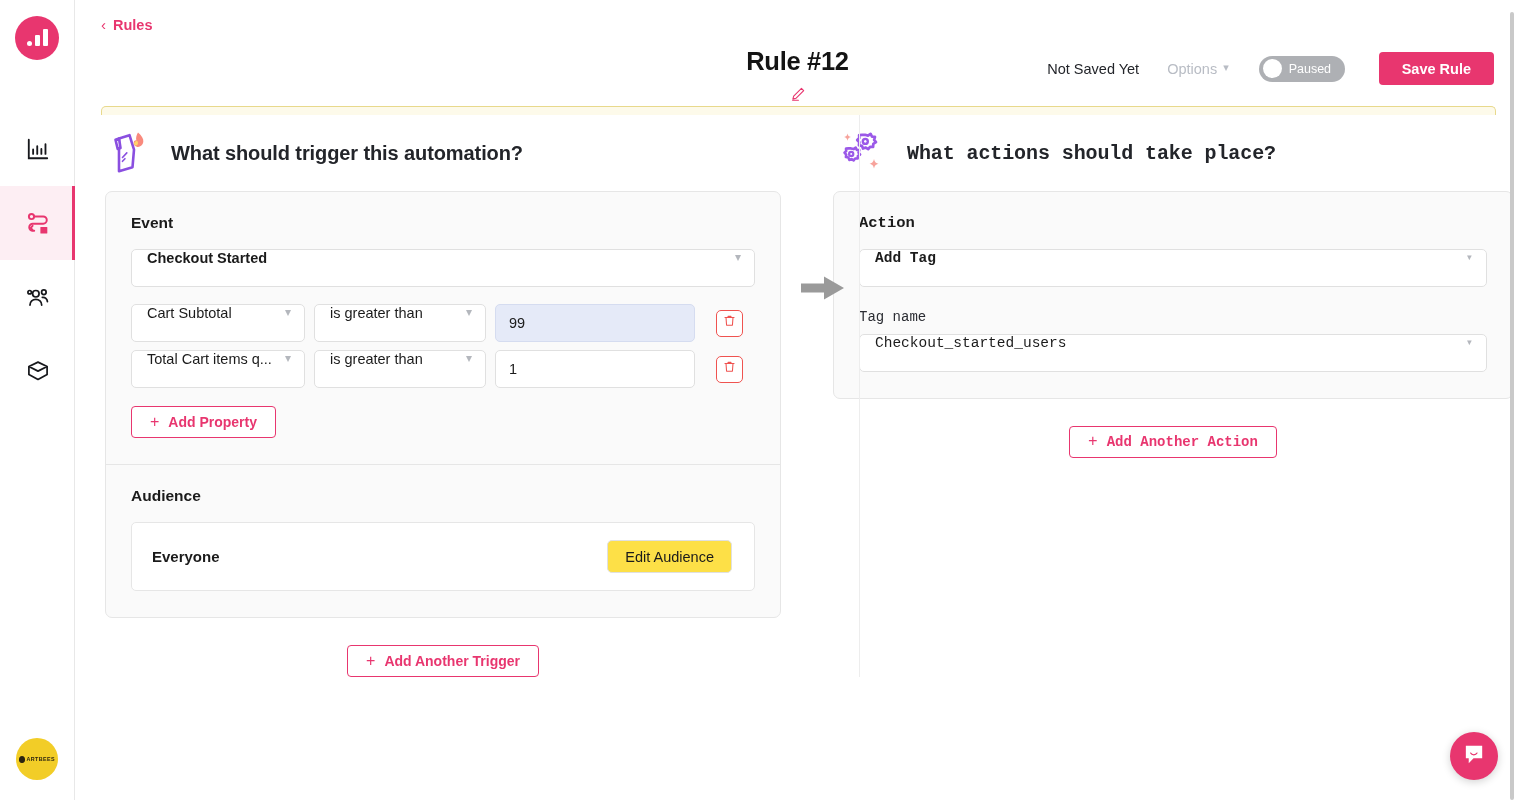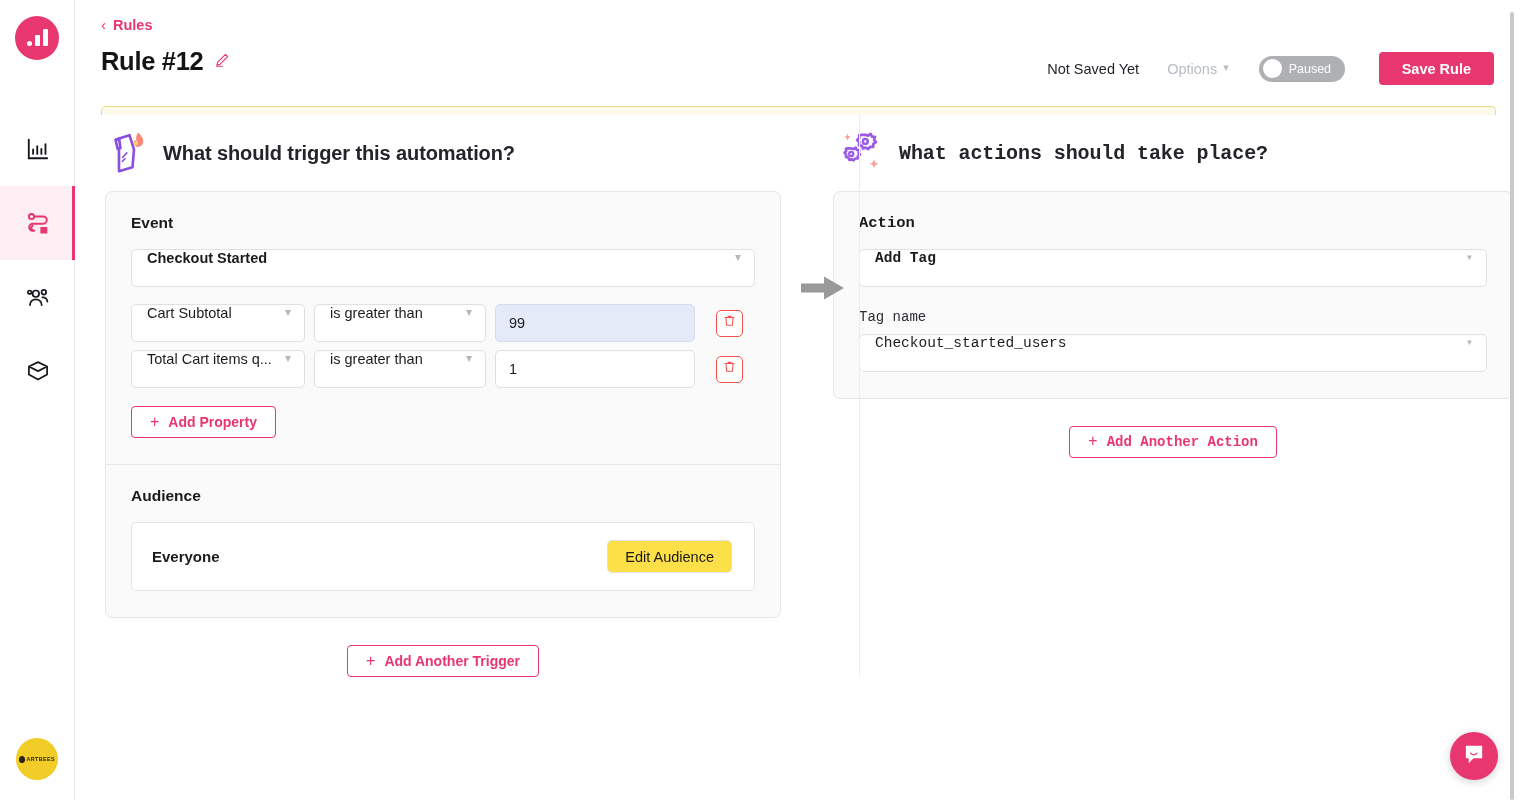--- a/index.html
+++ b/index.html
@@ -67,21 +67,21 @@
   .topbar {
     height: 105px; padding: 16px 26px 0 26px;
     background: #fff; position: relative;
   }
   .back-link {
     display: inline-flex; align-items: center; gap: 7px;
     color: #e8366f; font-size: 14.5px; font-weight: bold;
     cursor: pointer; text-decoration: none;
   }
   .back-link .chev { font-size: 15px; font-weight: normal; line-height: 1; margin-top: -1px; }
-  .title-row { display: flex; align-items: center; gap: 10px; margin-top: 13px; }
+  .title-row { display: flex; align-items: center; gap: 10px; margin-top: 13px; flex-direction: column; }
   .rule-title { font-size: 25.5px; font-weight: bold; letter-spacing: -0.3px; color: #141414; }
   .edit-pencil { cursor: pointer; display: block; }
 
   .header-ctrls {
     position: absolute; right: 26px; top: 52px;
     display: flex; align-items: center; gap: 0;
   }
   .not-saved { font-size: 14.5px; color: #23252a; margin-right: 28px; }
   .options {
     font-size: 14.5px; color: #b8bcc4; display: flex; align-items: flex-start; gap: 6px;
@@ -112,21 +112,21 @@
 
   
   .content {
     position: absolute; top: 115px; left: 0; right: 0; bottom: 0;
     overflow: hidden; padding: 0 24px 0 26px;
   }
   .columns { display: flex; gap: 0; position: relative; }
   .col-left { width: 680px; flex: 0 0 680px; padding-left: 4px; }
   .col-right { width: 680px; flex: 0 0 680px; margin-left: 52px; font-family: Liberation Mono, monospace; }
 
-  .sec-head { display: flex; align-items: center; gap: 12px; height: 76px; padding-left: 2px; }
+  .sec-head { display: flex; align-items: center; gap: 20px; height: 76px; padding-left: 2px; }
   .sec-title { font-size: 20px; color: #23252a; letter-spacing: -0.1px; }
 
   .card {
     border: 1px solid #e6e6e6; border-radius: 7px;
     background: #fafafa; overflow: hidden;
   }
   .card-pane { padding: 22px 25px 26px 25px; }
   .card-pane + .card-pane { border-top: 1px solid #e6e6e6; }
   .pane-title { font-size: 15.5px; font-weight: bold; color: #1b1b1b; margin-bottom: 17px; }
 

